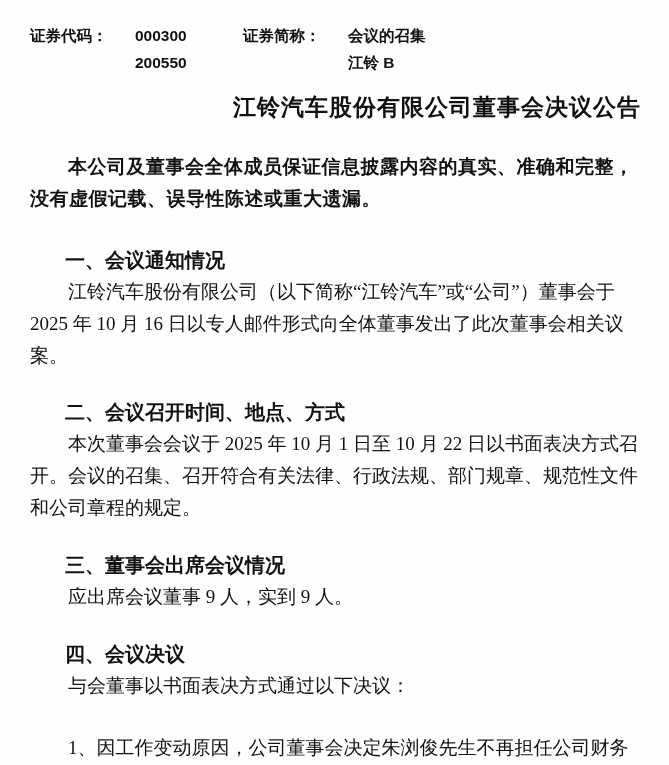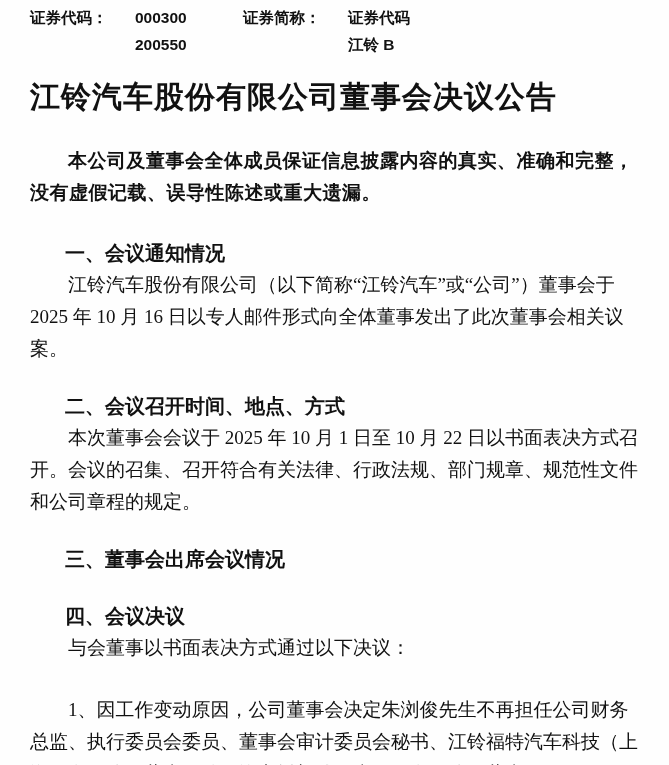--- a/index.html
+++ b/index.html
@@ -11,42 +11,42 @@
     position: relative;
     width: 669px;
     height: 765px;
     margin: 0 auto;
     background: #fefefe;
     color: #111111;
     font-family: "Liberation Serif", "DejaVu Serif", serif;
     font-size: 19px;
     line-height: 1.68;
     box-sizing: border-box;
-    padding: 4px 28px 10px 30px;
+    padding: 22px 28px 10px 30px;
     overflow: hidden;
   }
   
   .sec-header {
     font-family: "Liberation Sans", "DejaVu Sans", sans-serif;
     font-weight: bold;
     font-size: 15.5px;
     line-height: 1.75;
     margin-bottom: 14px;
   }
   .hrow {
     display: grid;
     grid-template-columns: 105px 108px 105px 107px 102px 1fr;
   }
   .hcell { white-space: nowrap; }
   
   .title {
-    font-family: Liberation Serif, serif;
-    font-size: 30px;
+    font-family: Liberation Mono, monospace;
+    font-size: 23px;
     font-weight: bold;
-    text-align: left;
+    text-align: right;
     margin: 14px 0 22px 0;
     letter-spacing: 1px;
   }
   
   .disclaimer {
     font-weight: bold;
     text-indent: 2em;
     margin: 0 0 30px 0;
     letter-spacing: 0.5px;
   }
@@ -70,21 +70,21 @@
 </head>
 <body>
 
 <div class="page">
 
   <div class="sec-header">
     <div class="hrow">
       <span class="hcell">证券代码：</span>
       <span class="hcell">000300</span>
       <span class="hcell">证券简称：</span>
-      <span class="hcell">证券代码</span>
+      <span class="hcell">会议的召集</span>
     </div>
     <div class="hrow">
       <span class="hcell"></span>
       <span class="hcell">200550</span>
       <span class="hcell"></span>
       <span class="hcell">江铃 B</span>
       <span class="hcell"></span>
       <span class="hcell"></span>
     </div>
   </div>
@@ -98,20 +98,21 @@
     <p class="para">江铃汽车股份有限公司（以下简称“江铃汽车”或“公司”）董事会于 2025 年 10 月 16 日以专人邮件形式向全体董事发出了此次董事会相关议案。</p>
   </div>
 
   <div class="section">
     <h2 class="section-heading">二、会议召开时间、地点、方式</h2>
     <p class="para">本次董事会会议于 2025 年 10 月 1 日至 10 月 22 日以书面表决方式召开。会议的召集、召开符合有关法律、行政法规、部门规章、规范性文件和公司章程的规定。</p>
   </div>
 
   <div class="section">
     <h2 class="section-heading">三、董事会出席会议情况</h2>
+    <p class="para">应出席会议董事 9 人，实到 9 人。</p>
   </div>
 
   <div class="section">
     <h2 class="section-heading">四、会议决议</h2>
     <p class="para">与会董事以书面表决方式通过以下决议：</p>
 
     <div class="resolutions">
       <p class="para">1、因工作变动原因，公司董事会决定朱浏俊先生不再担任公司财务总监、执行委员会委员、董事会审计委员会秘书、江铃福特汽车科技（上海）有限公司董事、翰昂汽车零部件（南昌）有限公司董事。</p>
 
     </div>

